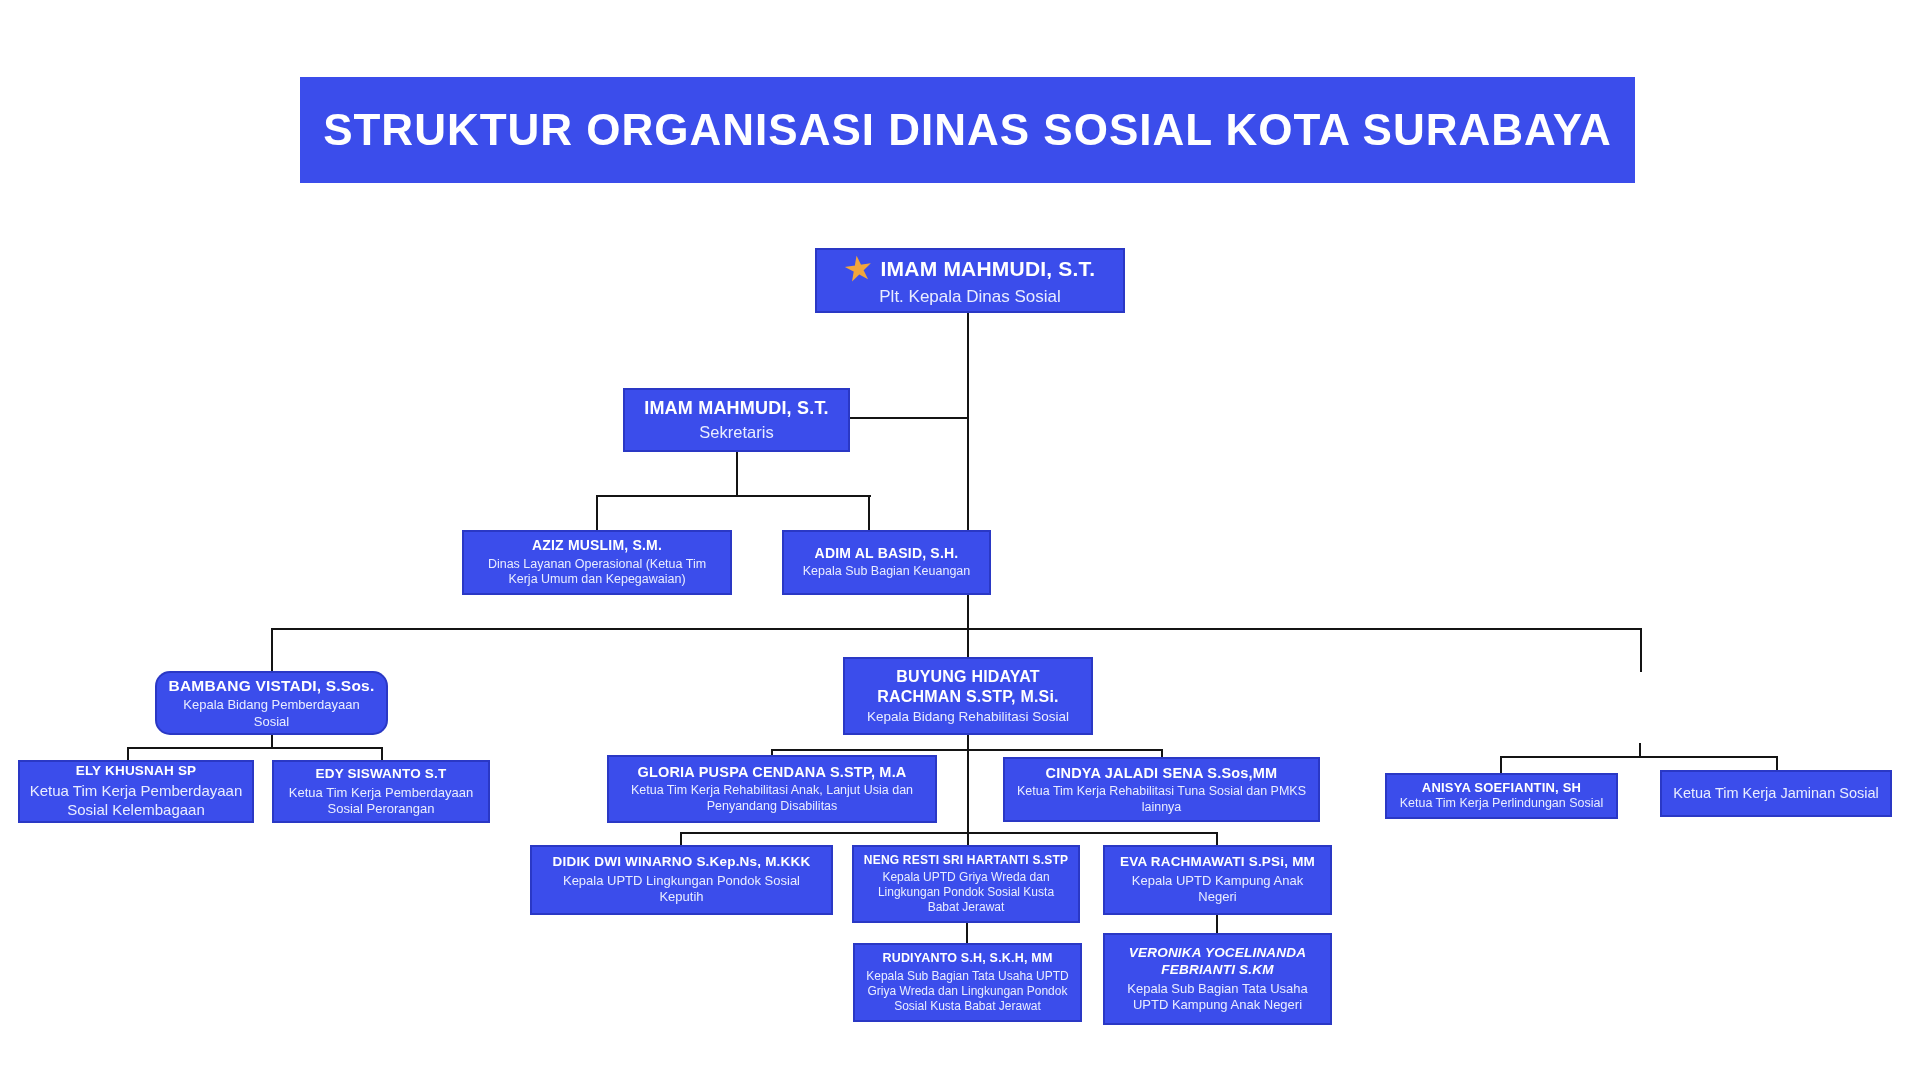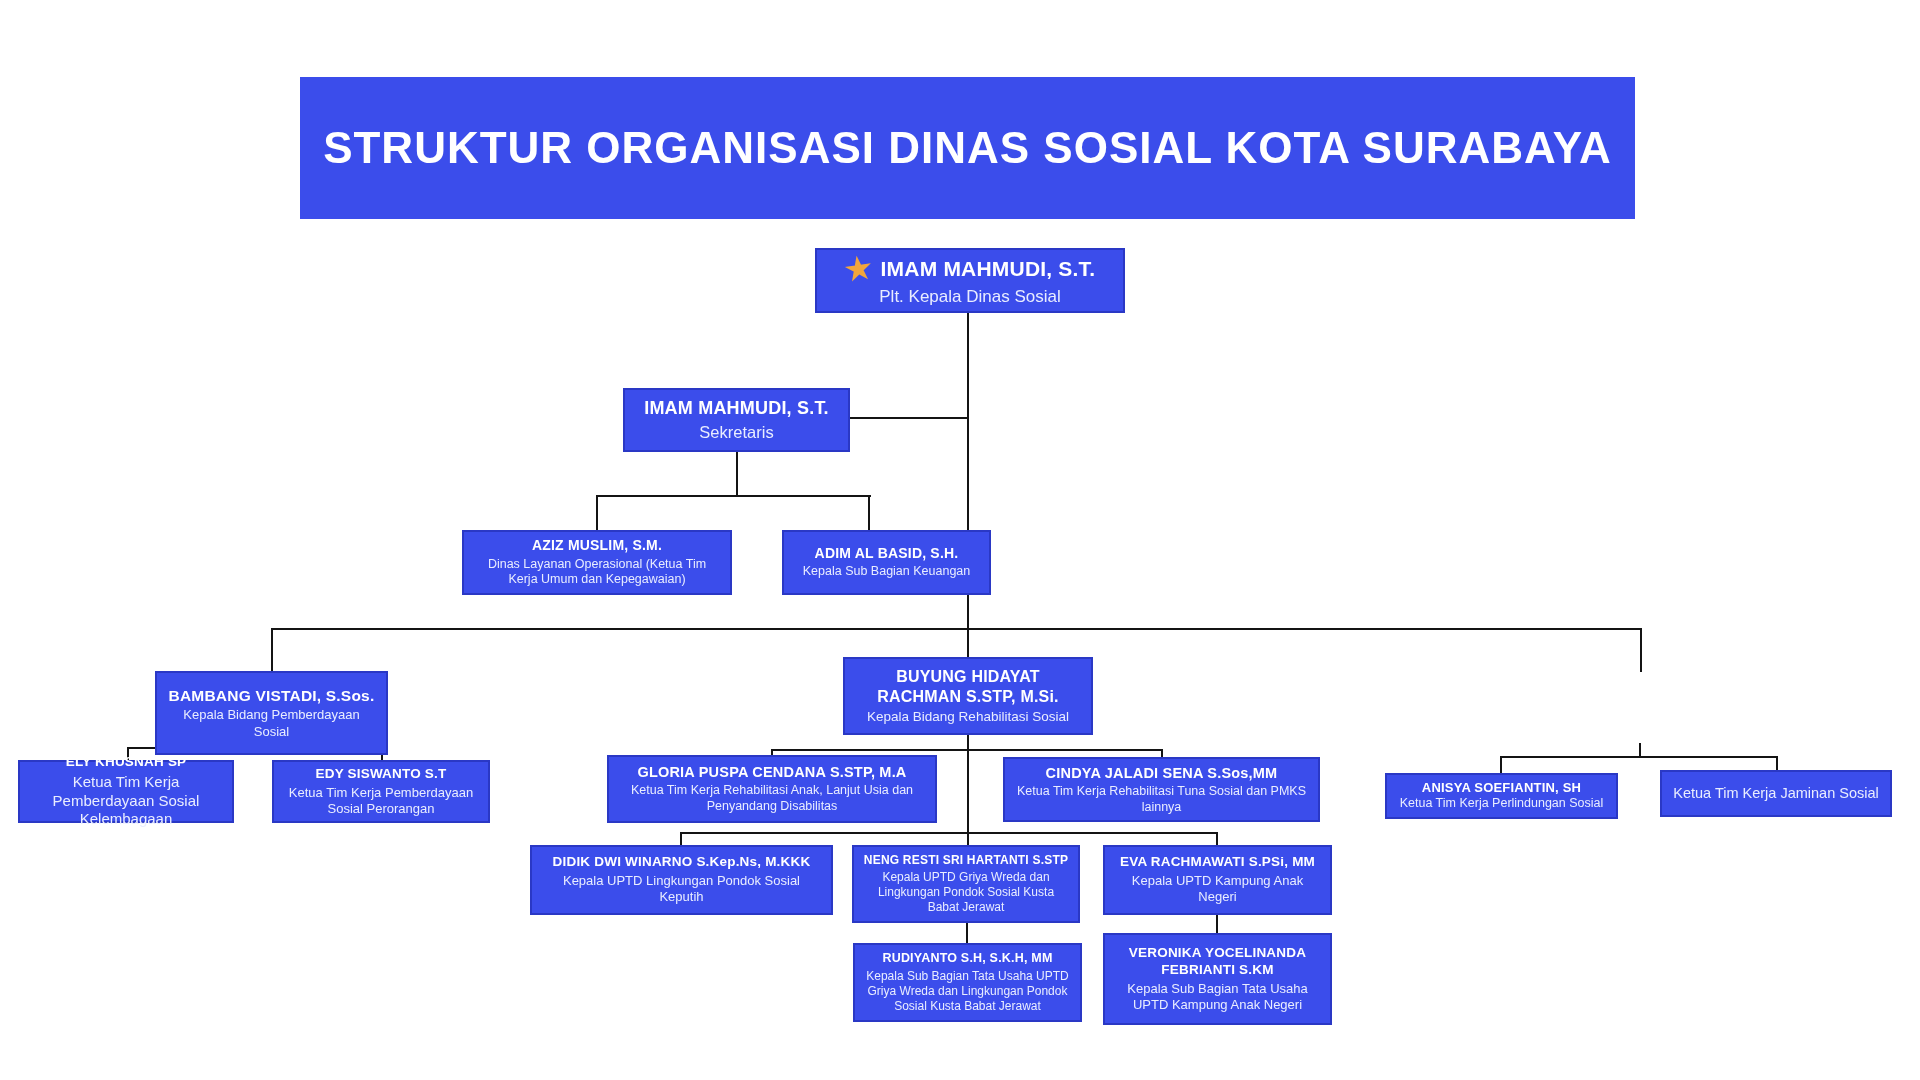--- a/index.html
+++ b/index.html
@@ -4,21 +4,21 @@
 <style>
   :root{
     --primary:#3B4DEB;
     --shadow:#8BB4F7;
     --line:#141414;
     --star:#F2A63C;
   }
   html,body{margin:0;padding:0;background:#ffffff;}
   #canvas{position:relative;width:1920px;height:1080px;background:#ffffff;overflow:hidden;
           font-family:"Liberation Sans",sans-serif;}
-  .banner{position:absolute;left:300px;top:77px;width:1335px;height:142px;background:var(--primary);
+  .banner{position:absolute;left:300px;top:77px;width:1335px;height:106px;background:var(--primary);
           display:flex;align-items:center;justify-content:center;color:#fff;font-weight:bold;
           font-size:44px;letter-spacing:1px;white-space:nowrap;}
   .banner::before{content:"";position:absolute;z-index:-1;left:-14px;top:-17px;width:100%;height:100%;
           background:var(--shadow);}
   .node{position:absolute;box-sizing:border-box;background:var(--primary);color:#fff;
         display:flex;flex-direction:column;justify-content:center;align-items:center;
         text-align:center;padding:6px 8px;border:2px solid rgba(22,32,150,0.45);}
   .node::before{content:"";position:absolute;z-index:-1;left:-13px;top:-12px;width:100%;height:100%;
         background:var(--shadow);}
   .node.shadow-big::before{left:-14px;top:-9px;width:calc(100% + 28px);height:calc(100% + 26px);}
@@ -78,26 +78,26 @@
   <div class="node" style="left:462px;top:530px;width:270px;height:65px;">
     <div class="name" style="font-size:14px;">AZIZ MUSLIM, S.M.</div>
     <div class="role" style="font-size:12.5px;">Dinas Layanan Operasional (Ketua Tim Kerja Umum dan Kepegawaian)</div>
   </div>
 
   <div class="node" style="left:782px;top:530px;width:209px;height:65px;">
     <div class="name" style="font-size:14px;">ADIM AL BASID, S.H.</div>
     <div class="role" style="font-size:12.5px;">Kepala Sub Bagian Keuangan</div>
   </div>
 
-  <div class="node" style="left:155px;top:671px;width:233px;height:84px;">
+  <div class="node" style="left:155px;top:671px;width:233px;height:64px;border-radius:15px;">
     <div class="name" style="font-size:15.5px;">BAMBANG VISTADI, S.Sos.</div>
     <div class="role" style="font-size:13px;">Kepala Bidang Pemberdayaan Sosial</div>
   </div>
 
-  <div class="node" style="left:18px;top:760px;width:216px;height:63px;">
+  <div class="node" style="left:18px;top:760px;width:236px;height:63px;">
     <div class="name" style="font-size:13.5px;">ELY KHUSNAH SP</div>
     <div class="role" style="font-size:15px;">Ketua Tim Kerja Pemberdayaan Sosial Kelembagaan</div>
   </div>
 
   <div class="node" style="left:272px;top:760px;width:218px;height:63px;">
     <div class="name" style="font-size:13.5px;">EDY SISWANTO S.T</div>
     <div class="role" style="font-size:13px;">Ketua Tim Kerja Pemberdayaan Sosial Perorangan</div>
   </div>
 
   <div class="node" style="left:843px;top:657px;width:250px;height:78px;">
@@ -130,21 +130,21 @@
     <div class="name" style="font-size:13.5px;">EVA RACHMAWATI S.PSi, MM</div>
     <div class="role" style="font-size:13px;">Kepala UPTD Kampung Anak Negeri</div>
   </div>
 
   <div class="node" style="left:853px;top:943px;width:229px;height:79px;">
     <div class="name" style="font-size:12.5px;">RUDIYANTO S.H, S.K.H, MM</div>
     <div class="role" style="font-size:12px;">Kepala Sub Bagian Tata Usaha UPTD Griya Wreda dan Lingkungan Pondok Sosial Kusta Babat Jerawat</div>
   </div>
 
   <div class="node" style="left:1103px;top:933px;width:229px;height:92px;">
-    <div class="name" style="font-size:13.5px;">VERONIKA YOCELINANDA
+    <div class="name" style="font-size:13.5px;font-style:italic;">VERONIKA YOCELINANDA
 FEBRIANTI S.KM</div>
     <div class="role" style="font-size:13px;">Kepala Sub Bagian Tata Usaha UPTD Kampung Anak Negeri</div>
   </div>
 
 
   <div class="node shadow-big" style="left:1660px;top:770px;width:232px;height:47px;">
     <div class="role" style="font-size:14.5px;margin-top:0;">Ketua Tim Kerja Jaminan Sosial</div>
   </div>
 
   <div class="node shadow-big" style="left:1385px;top:773px;width:233px;height:46px;">

